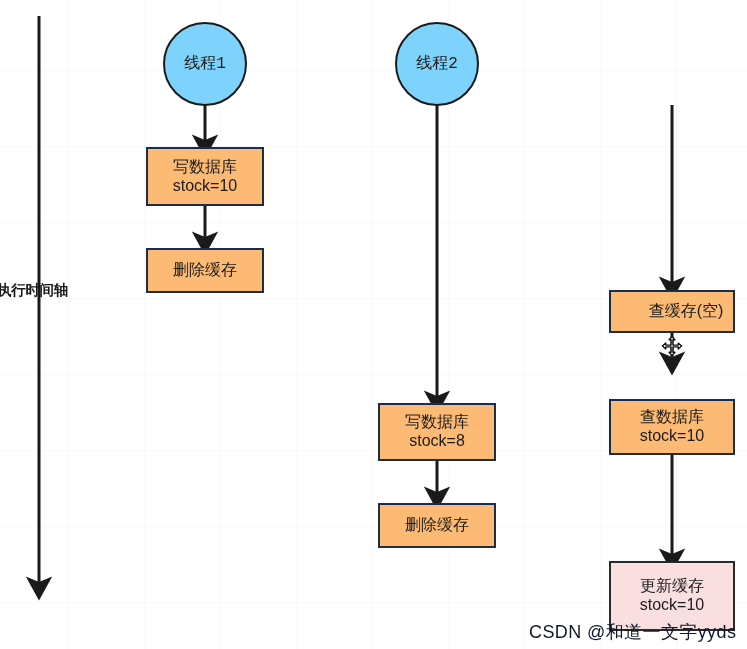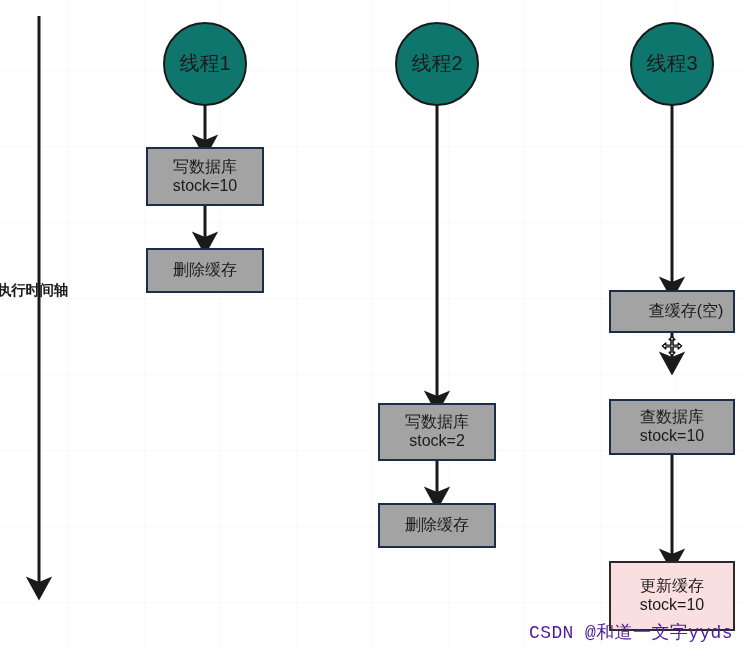--- a/index.html
+++ b/index.html
@@ -41,27 +41,28 @@
     align-items: center;
     justify-content: center;
     text-align: center;
     color: #1b1b1b;
     line-height: 1.18;
   }
 
   .circle {
     border-radius: 50%;
     border: 2.5px solid #1a1a1a;
-    background: #0f766e;
-    font-size: 20px;
+    background: #7dd3fc;
+    font-size: 16px;
+    font-family: Liberation Mono, monospace;
   }
 
   .box {
     border: 2px solid #1b2d4a;
-    background: #a3a3a3;
+    background: #fdba74;
     font-size: 16px;
   }
   .box.pink {
     background: #fadfe0;
     border-color: #2a2a2a;
   }
 
   .nodeline {
     display: block;
     white-space: nowrap;
@@ -72,24 +73,23 @@
     font-size: 14.5px;
     font-weight: bold;
     color: #1a1a1a;
     white-space: nowrap;
     letter-spacing: -0.3px;
   }
 
   .watermark {
     position: absolute;
     font-size: 18px;
-    color: #4c1d95;
+    color: #0f172a;
     white-space: nowrap;
     letter-spacing: 0.4px;
-    font-family: Liberation Mono, monospace;
   }
 
   svg.edges {
     position: absolute;
     left: 0; top: 0;
     width: 747px;
     height: 649px;
     pointer-events: none;
   }
 
@@ -141,30 +141,27 @@
   <div class="node box" style="left:146px; top:248px; width:118px; height:45px;">
     <span class="nodeline">删除缓存</span>
   </div>
 
   <div class="node circle" style="left:395px; top:22px; width:84px; height:84px;text-align:center;">
     <span class="nodeline">线程2</span>
   </div>
 
   <div class="node box" style="left:378px; top:403px; width:118px; height:58px;">
     <span class="nodeline">写数据库</span>
-    <span class="nodeline">stock=2</span>
+    <span class="nodeline">stock=8</span>
   </div>
 
   <div class="node box" style="left:378px; top:503px; width:118px; height:45px;">
     <span class="nodeline">删除缓存</span>
   </div>
 
-  <div class="node circle" style="left:630px; top:22px; width:84px; height:84px;">
-    <span class="nodeline">线程3</span>
-  </div>
 
   <div class="node box" style="left:609px; top:290px; width:126px; height:43px;padding-left:28px;">
     <span class="nodeline">查缓存(空)</span>
   </div>
 
   <div class="node box" style="left:609px; top:363px; width:126px; height:56px;margin-top:36px;">
     <span class="nodeline">查数据库</span>
     <span class="nodeline">stock=10</span>
   </div>
 

